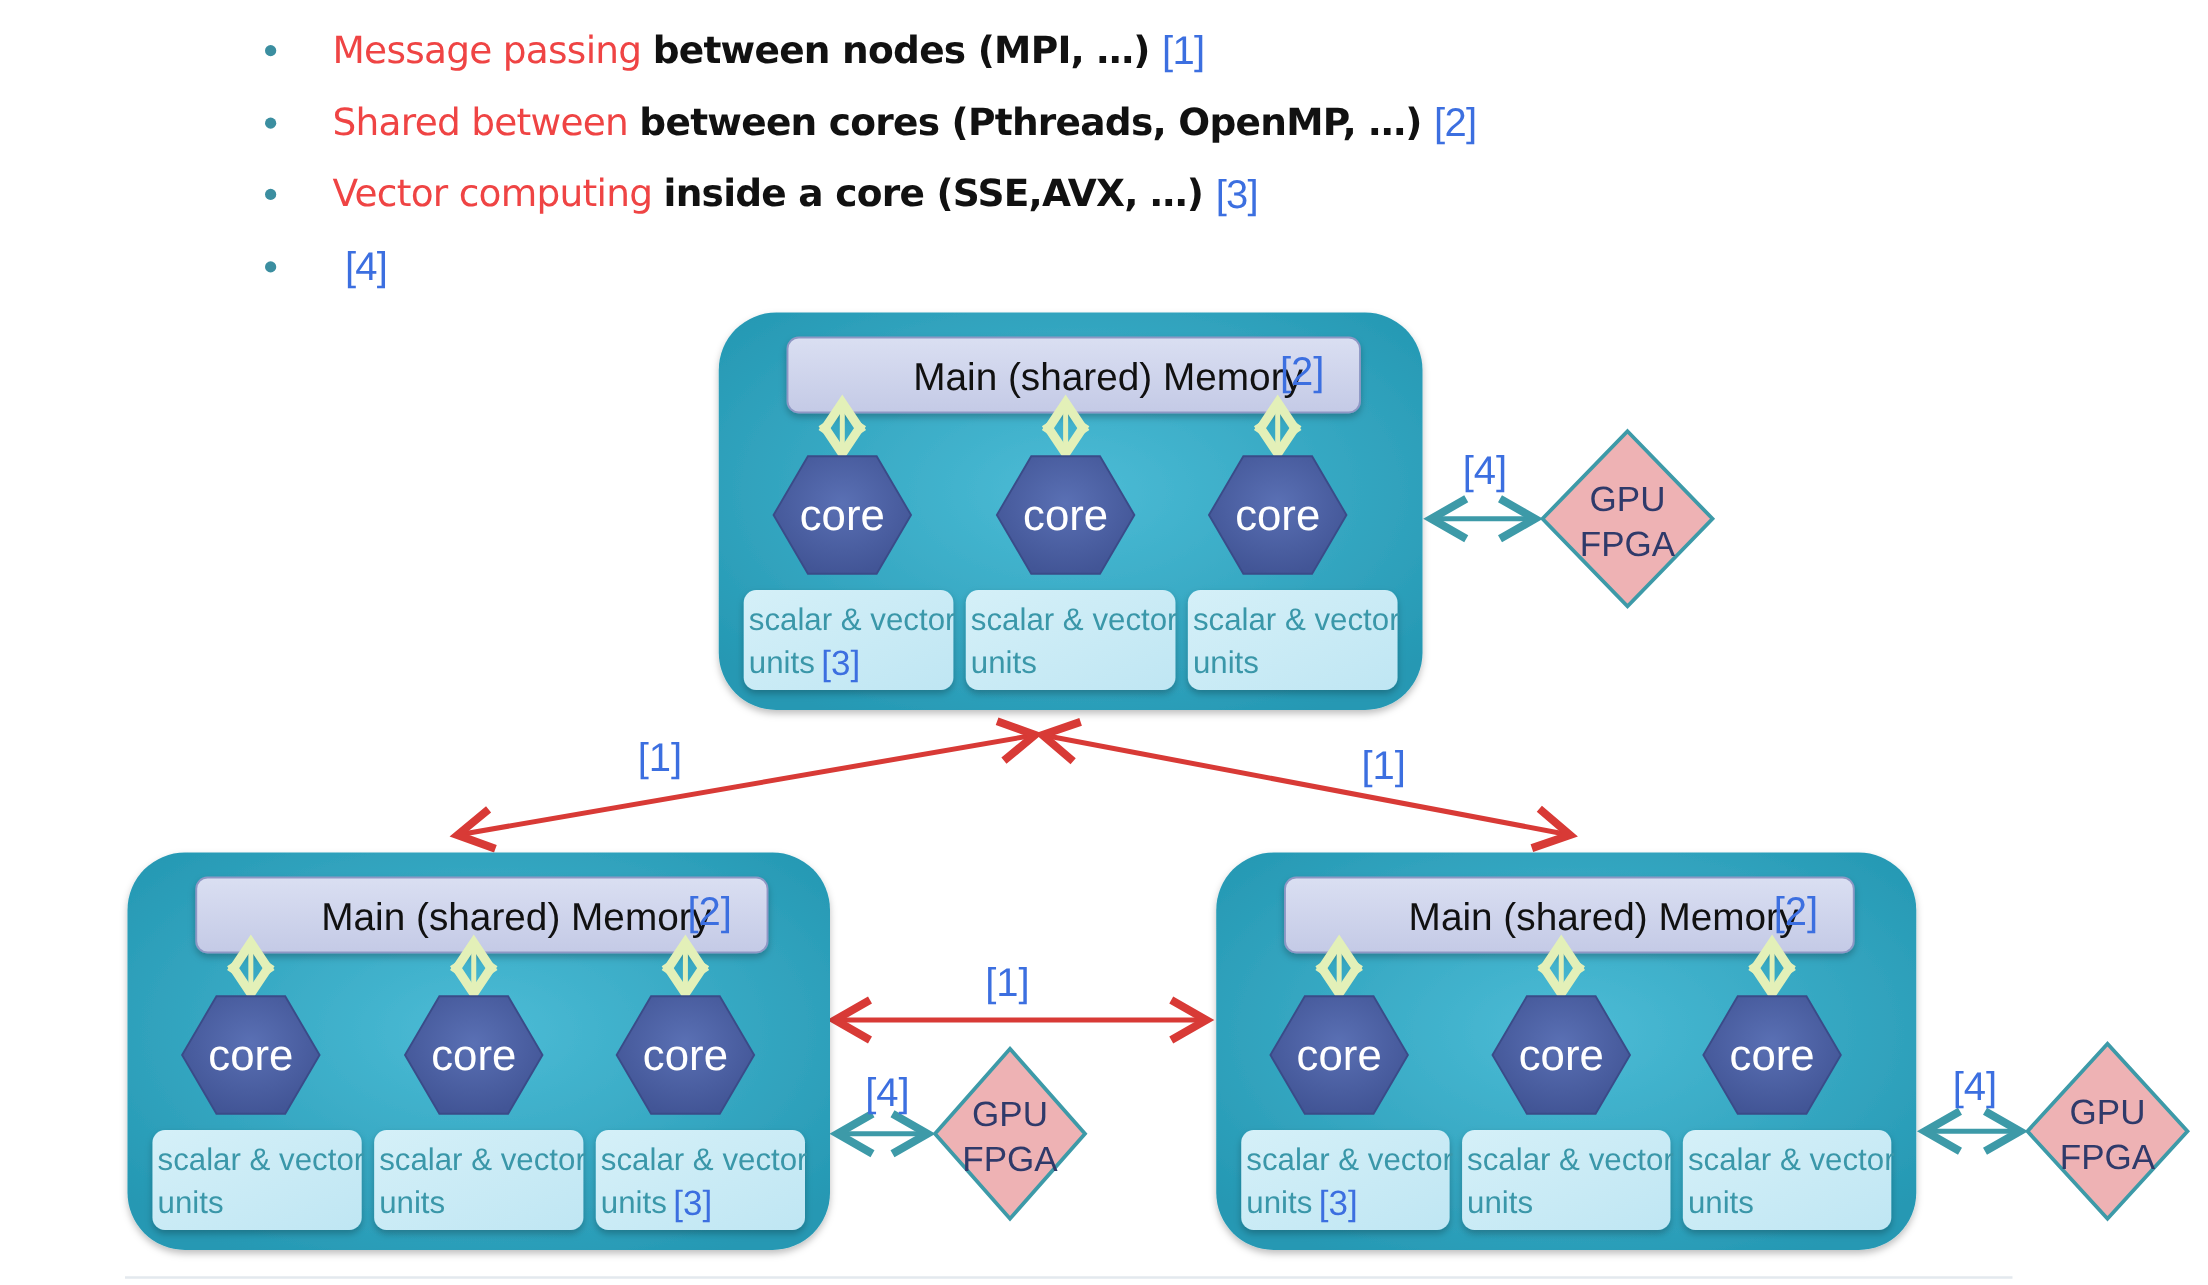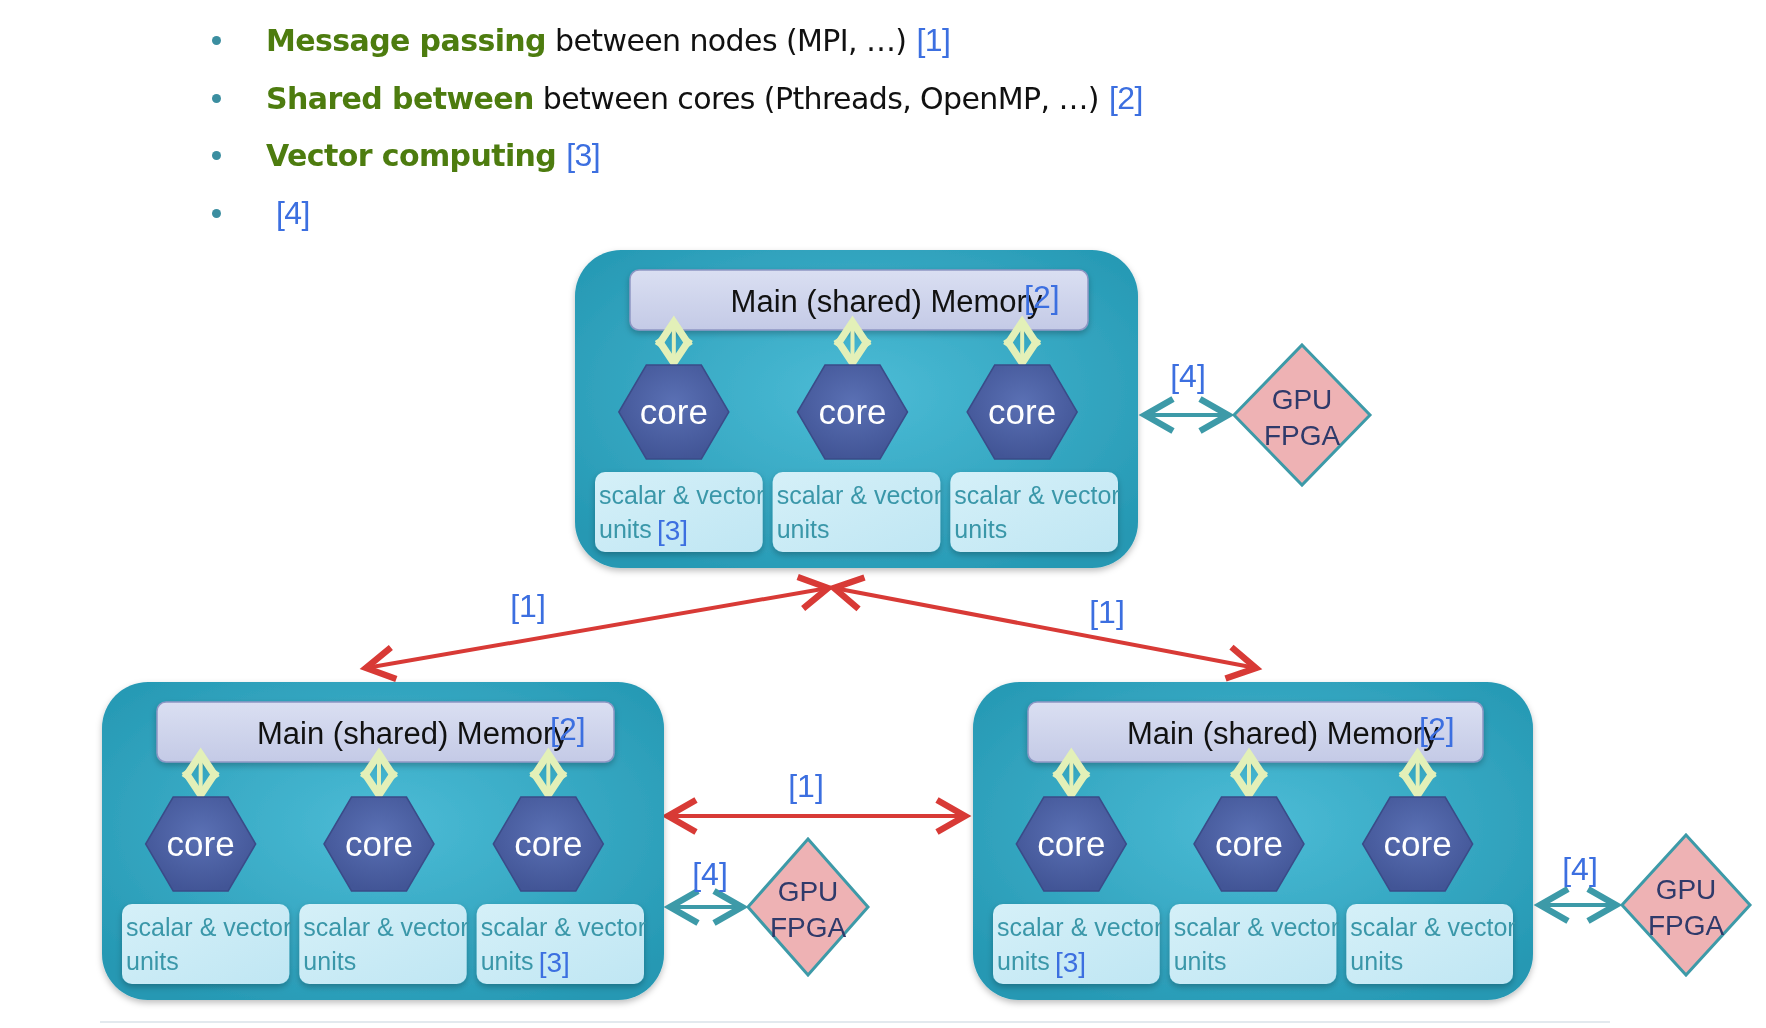--- a/index.html
+++ b/index.html
@@ -1,21 +1,21 @@
 <!DOCTYPE html>
 <html><head>
 <meta charset="utf-8">
 <style>
   html, body { margin: 0; padding: 0; background: #ffffff; }
   body { width: 1766px; height: 1028px; position: relative; overflow: hidden; font-family: "Liberation Sans", sans-serif; }
   .bullets { position: absolute; left: 0; top: 0; width: 1766px; }
   .bullet-line { position: absolute; left: 210px; height: 40px; display: flex; align-items: center; font-family: "DejaVu Sans", sans-serif; font-size: 30px; letter-spacing: -0.6px; white-space: nowrap; }
   .bullet-dot { display: inline-block; width: 9px; height: 9px; border-radius: 50%; background: #3b8ea0; margin-right: 45px; margin-left: 2px; }
-  .hl { color: #4d7c0f; font-weight: bold; }
-  .plain { color: #111111; margin-left: 9px; }
+  .hl { color: #ef4444; }
+  .plain { color: #111111; margin-left: 9px; font-weight: bold; }
   .ref { color: #3c6fe0; margin-left: 10px; font-family: "Liberation Sans", sans-serif; font-size: 32px; }
   svg#diagram { position: absolute; left: 0; top: 0; }
   .svgtext { font-family: "Liberation Sans", sans-serif; }
 </style>
 </head>
 <body>
 
 <div class="bullets">
   <div class="bullet-line" style="top:20px">
     <span class="bullet-dot"></span>
@@ -25,20 +25,21 @@
   </div>
   <div class="bullet-line" style="top:78px">
     <span class="bullet-dot"></span>
     <span class="hl">Shared between</span>
     <span class="plain">between cores (Pthreads, OpenMP, …)</span>
     <span class="ref">[2]</span>
   </div>
   <div class="bullet-line" style="top:135px">
     <span class="bullet-dot"></span>
     <span class="hl">Vector computing</span>
+    <span class="plain">inside a core (SSE,AVX, …)</span>
     <span class="ref">[3]</span>
   </div>
   <div class="bullet-line" style="top:193px">
     <span class="bullet-dot"></span>
     <span class="ref">[4]</span>
   </div>
 </div>
 
 <svg id="diagram" width="1766" height="1028" viewBox="0 0 1766 1028">
   <defs>

